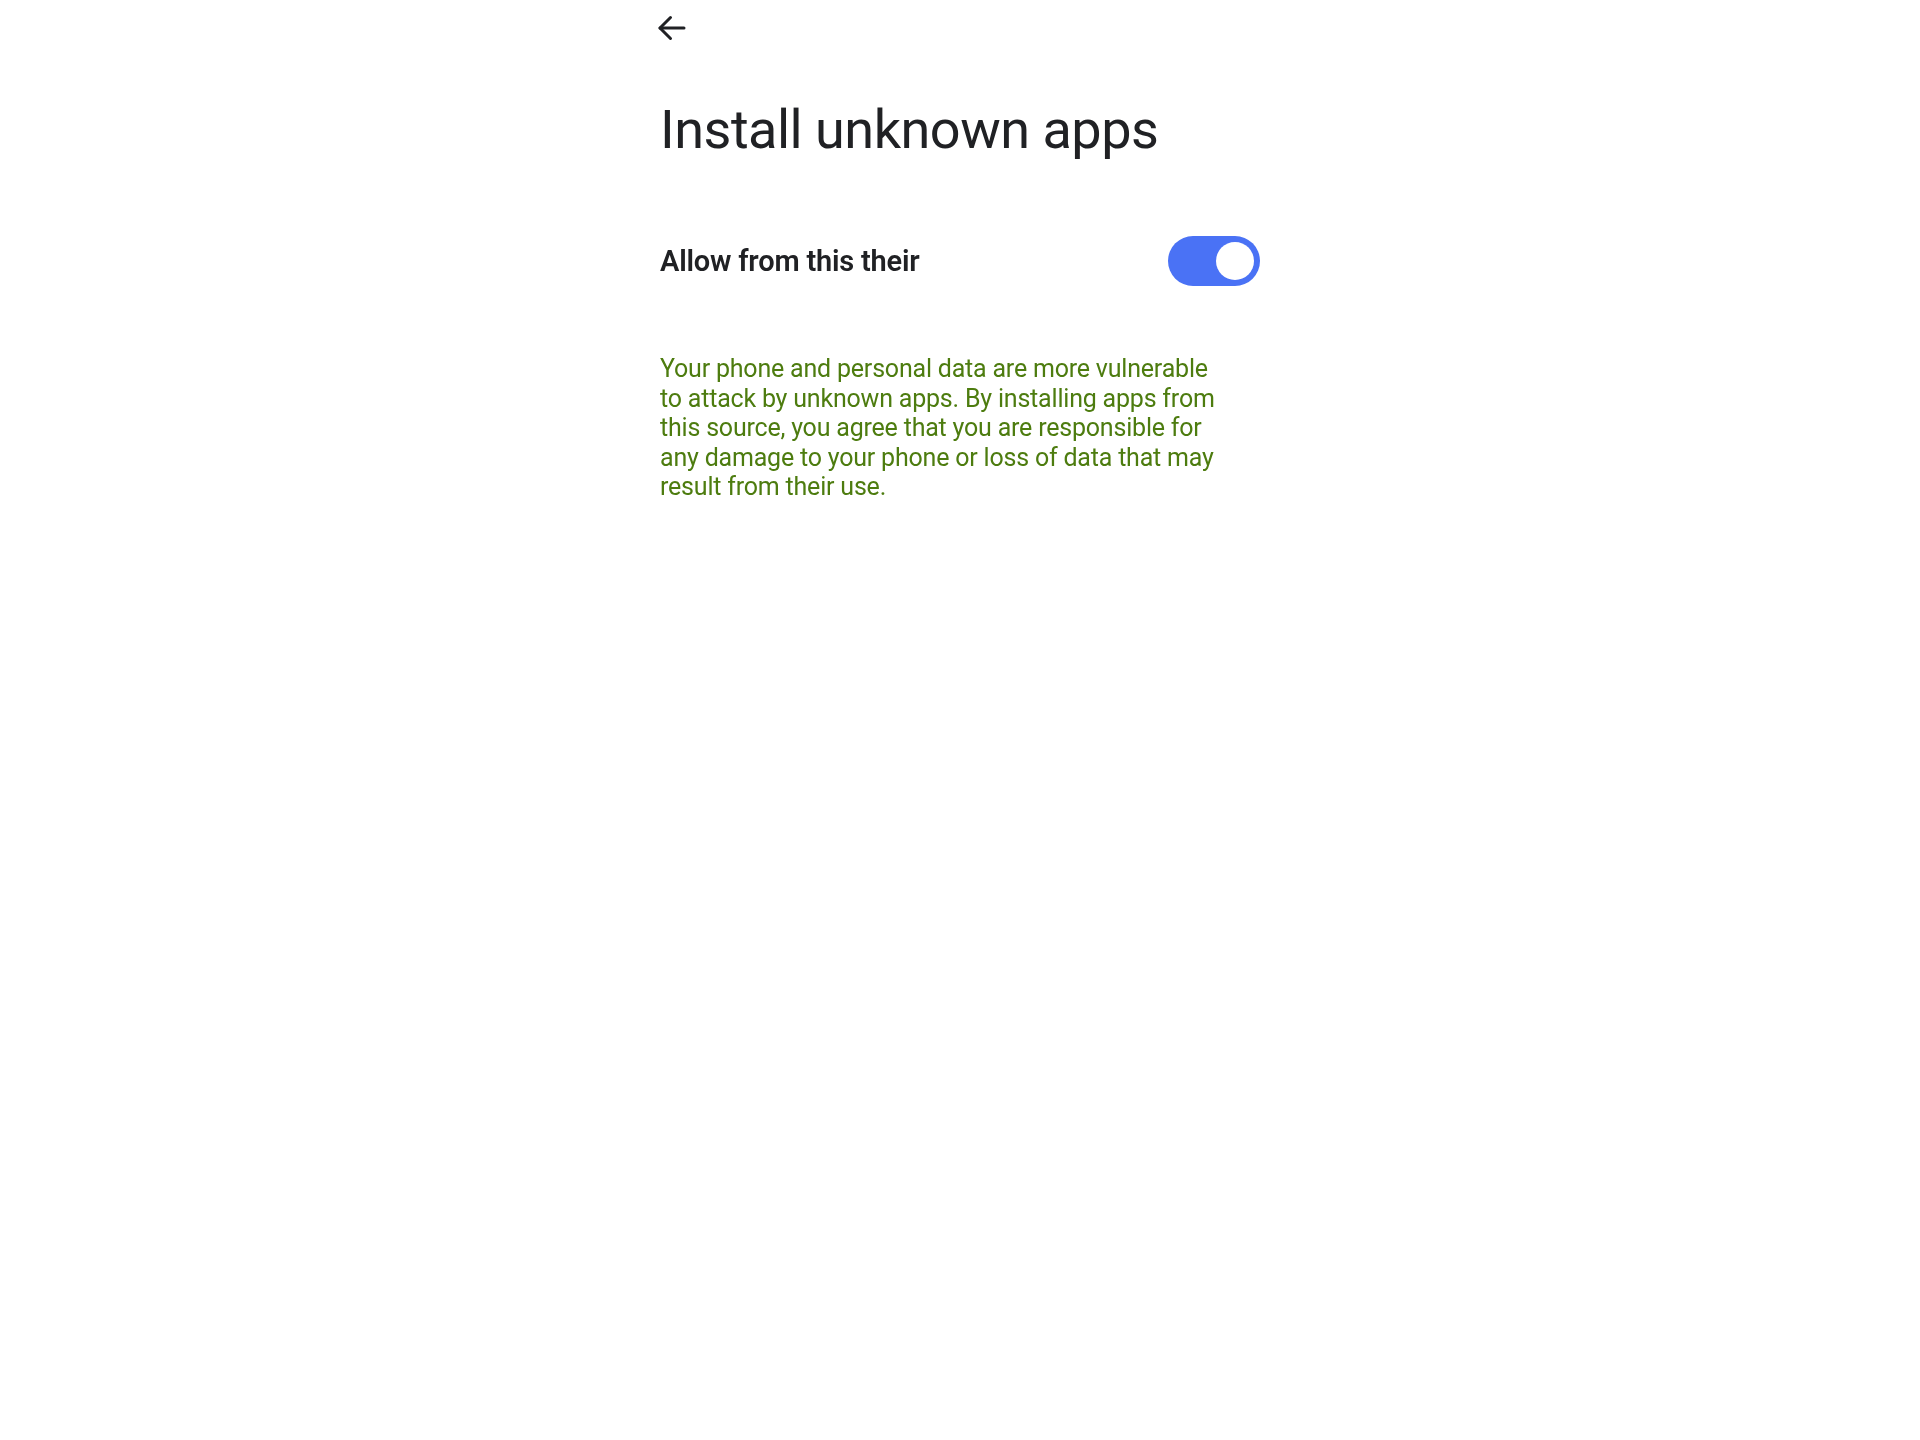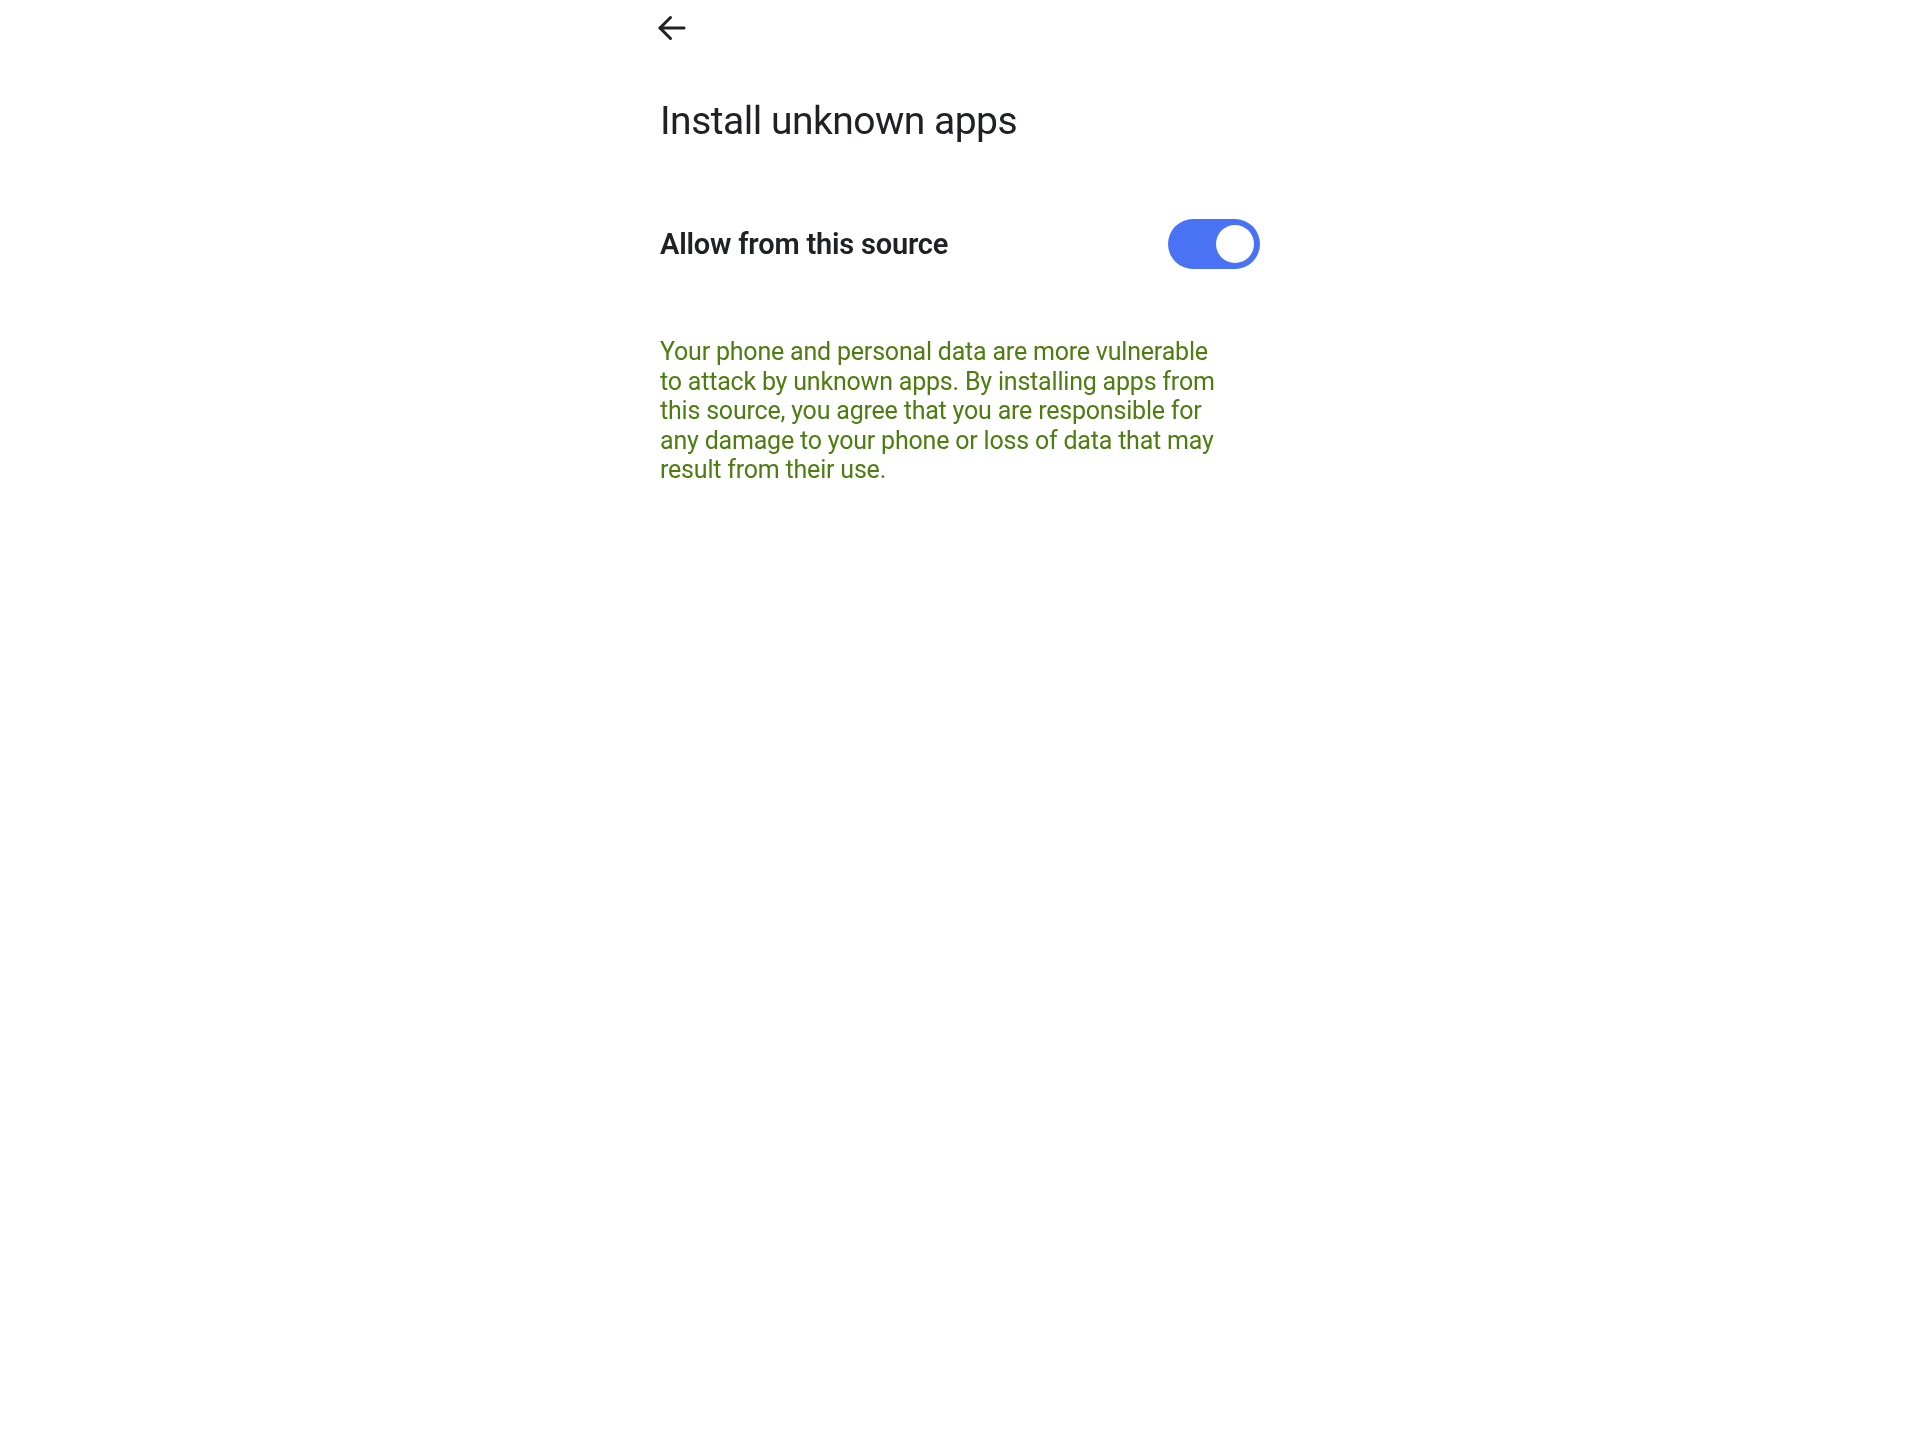--- a/index.html
+++ b/index.html
@@ -28,21 +28,21 @@
       justify-content: center;
       width: 40px;
       height: 40px;
       margin-left: -8px;
     }
     .back-button svg {
       width: 36px;
       height: 36px;
     }
     .page-title {
-      font-size: 39px;
+      font-size: 54px;
       font-weight: 400;
       color: #202124;
       margin-top: 48px;
       letter-spacing: -0.5px;
     }
     .setting-row {
       display: flex;
       align-items: center;
       justify-content: space-between;
       margin-top: 75px;
@@ -88,20 +88,20 @@
       <svg viewBox="0 0 24 24" fill="none" stroke="#202124" stroke-width="2" stroke-linecap="round" stroke-linejoin="round">
         <line x1="20" y1="12" x2="4" y2="12"></line>
         <polyline points="11 19 4 12 11 5"></polyline>
       </svg>
     </span>
   </div>
 
   <h1 class="page-title">Install unknown apps</h1>
 
   <div class="setting-row">
-    <div class="setting-label">Allow from this source</div>
+    <div class="setting-label">Allow from this their</div>
     <div class="toggle">
       <div class="toggle-knob"></div>
     </div>
   </div>
 
   <p class="description">Your phone and personal data are more vulnerable to attack by unknown apps. By installing apps from this source, you agree that you are responsible for any damage to your phone or loss of data that may result from their use.</p>
 </div>
 
 </body></html>

